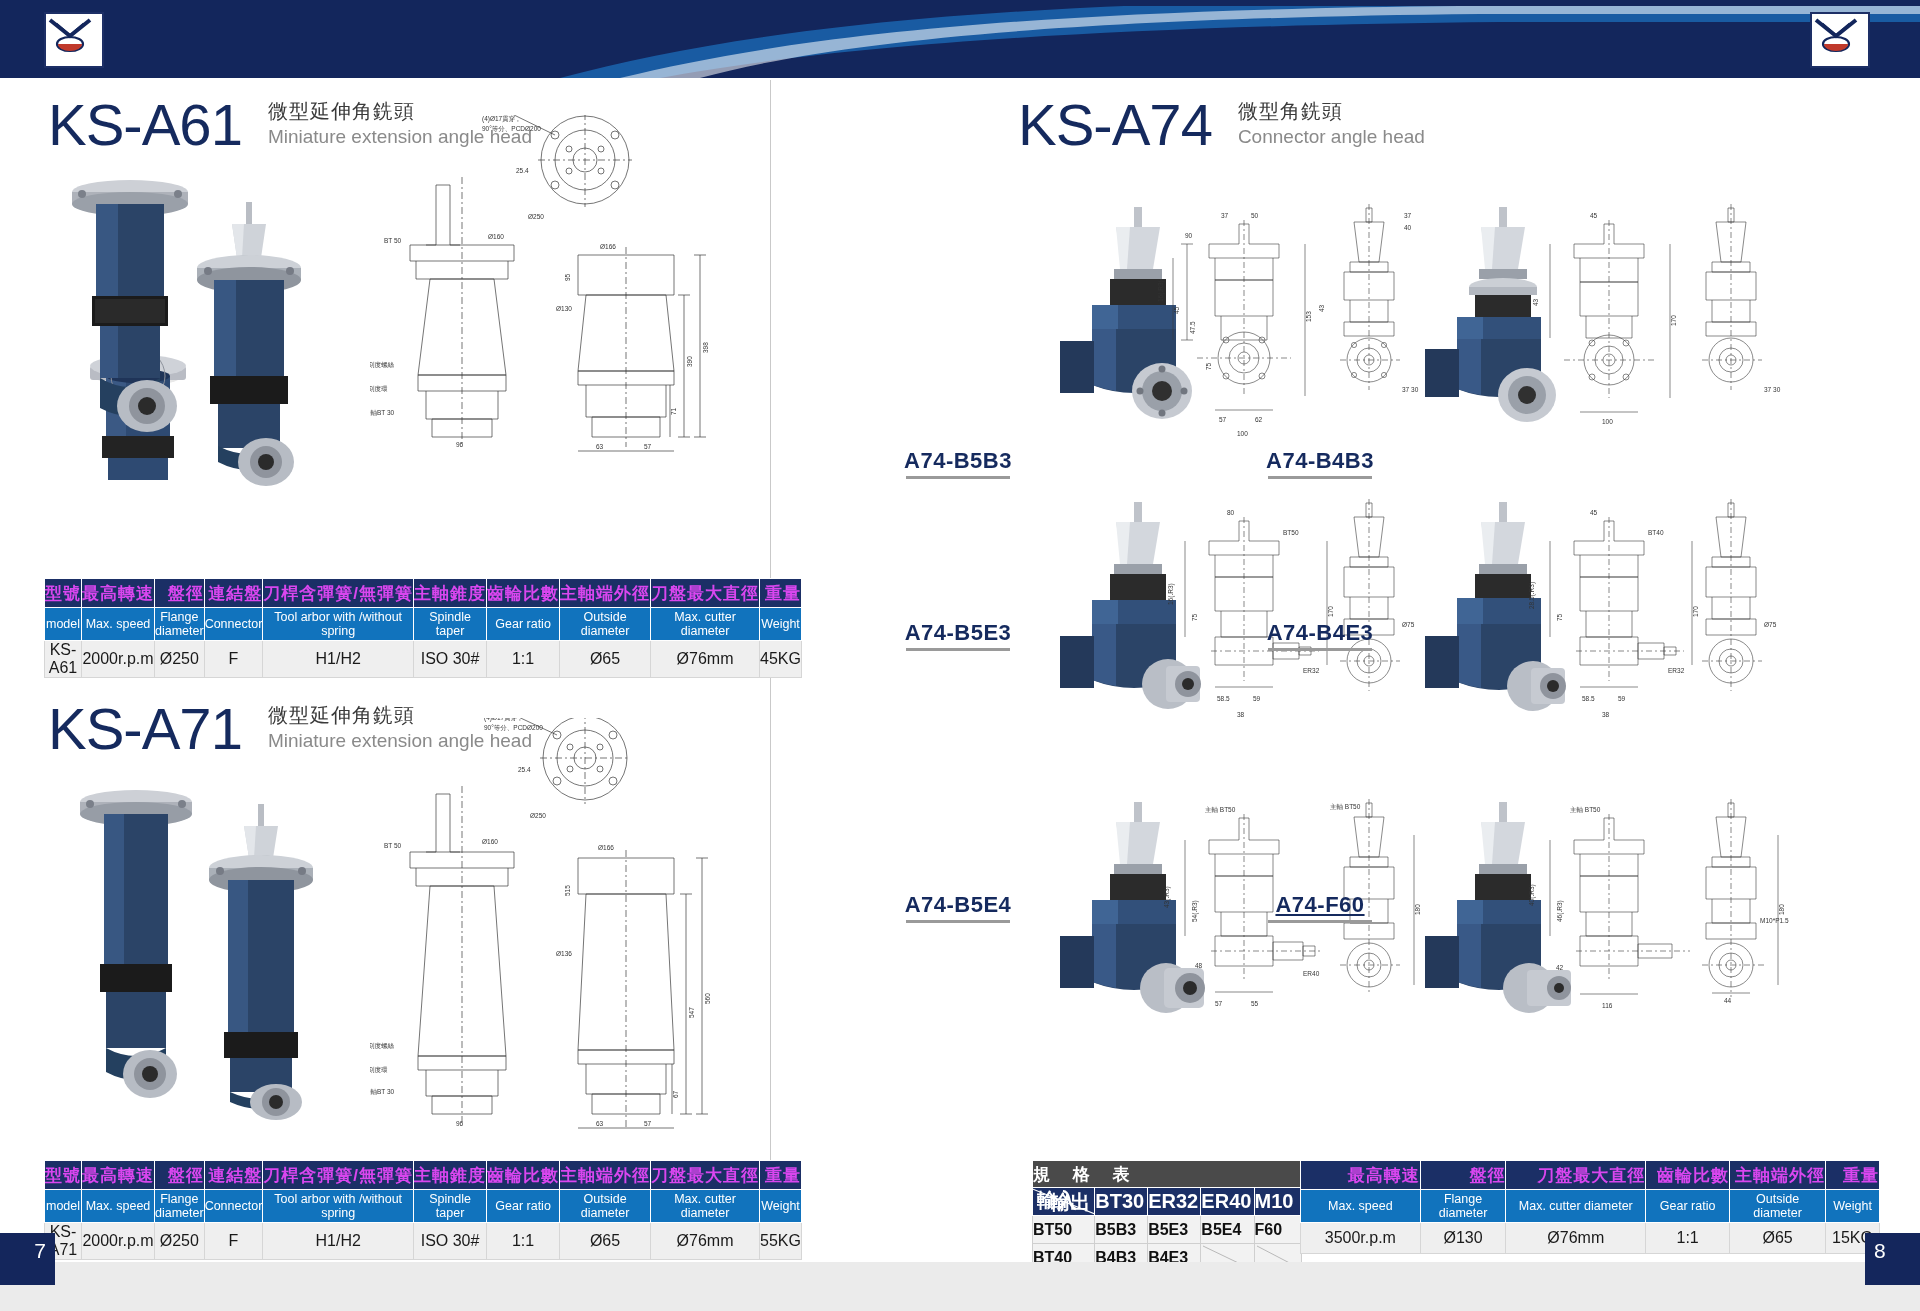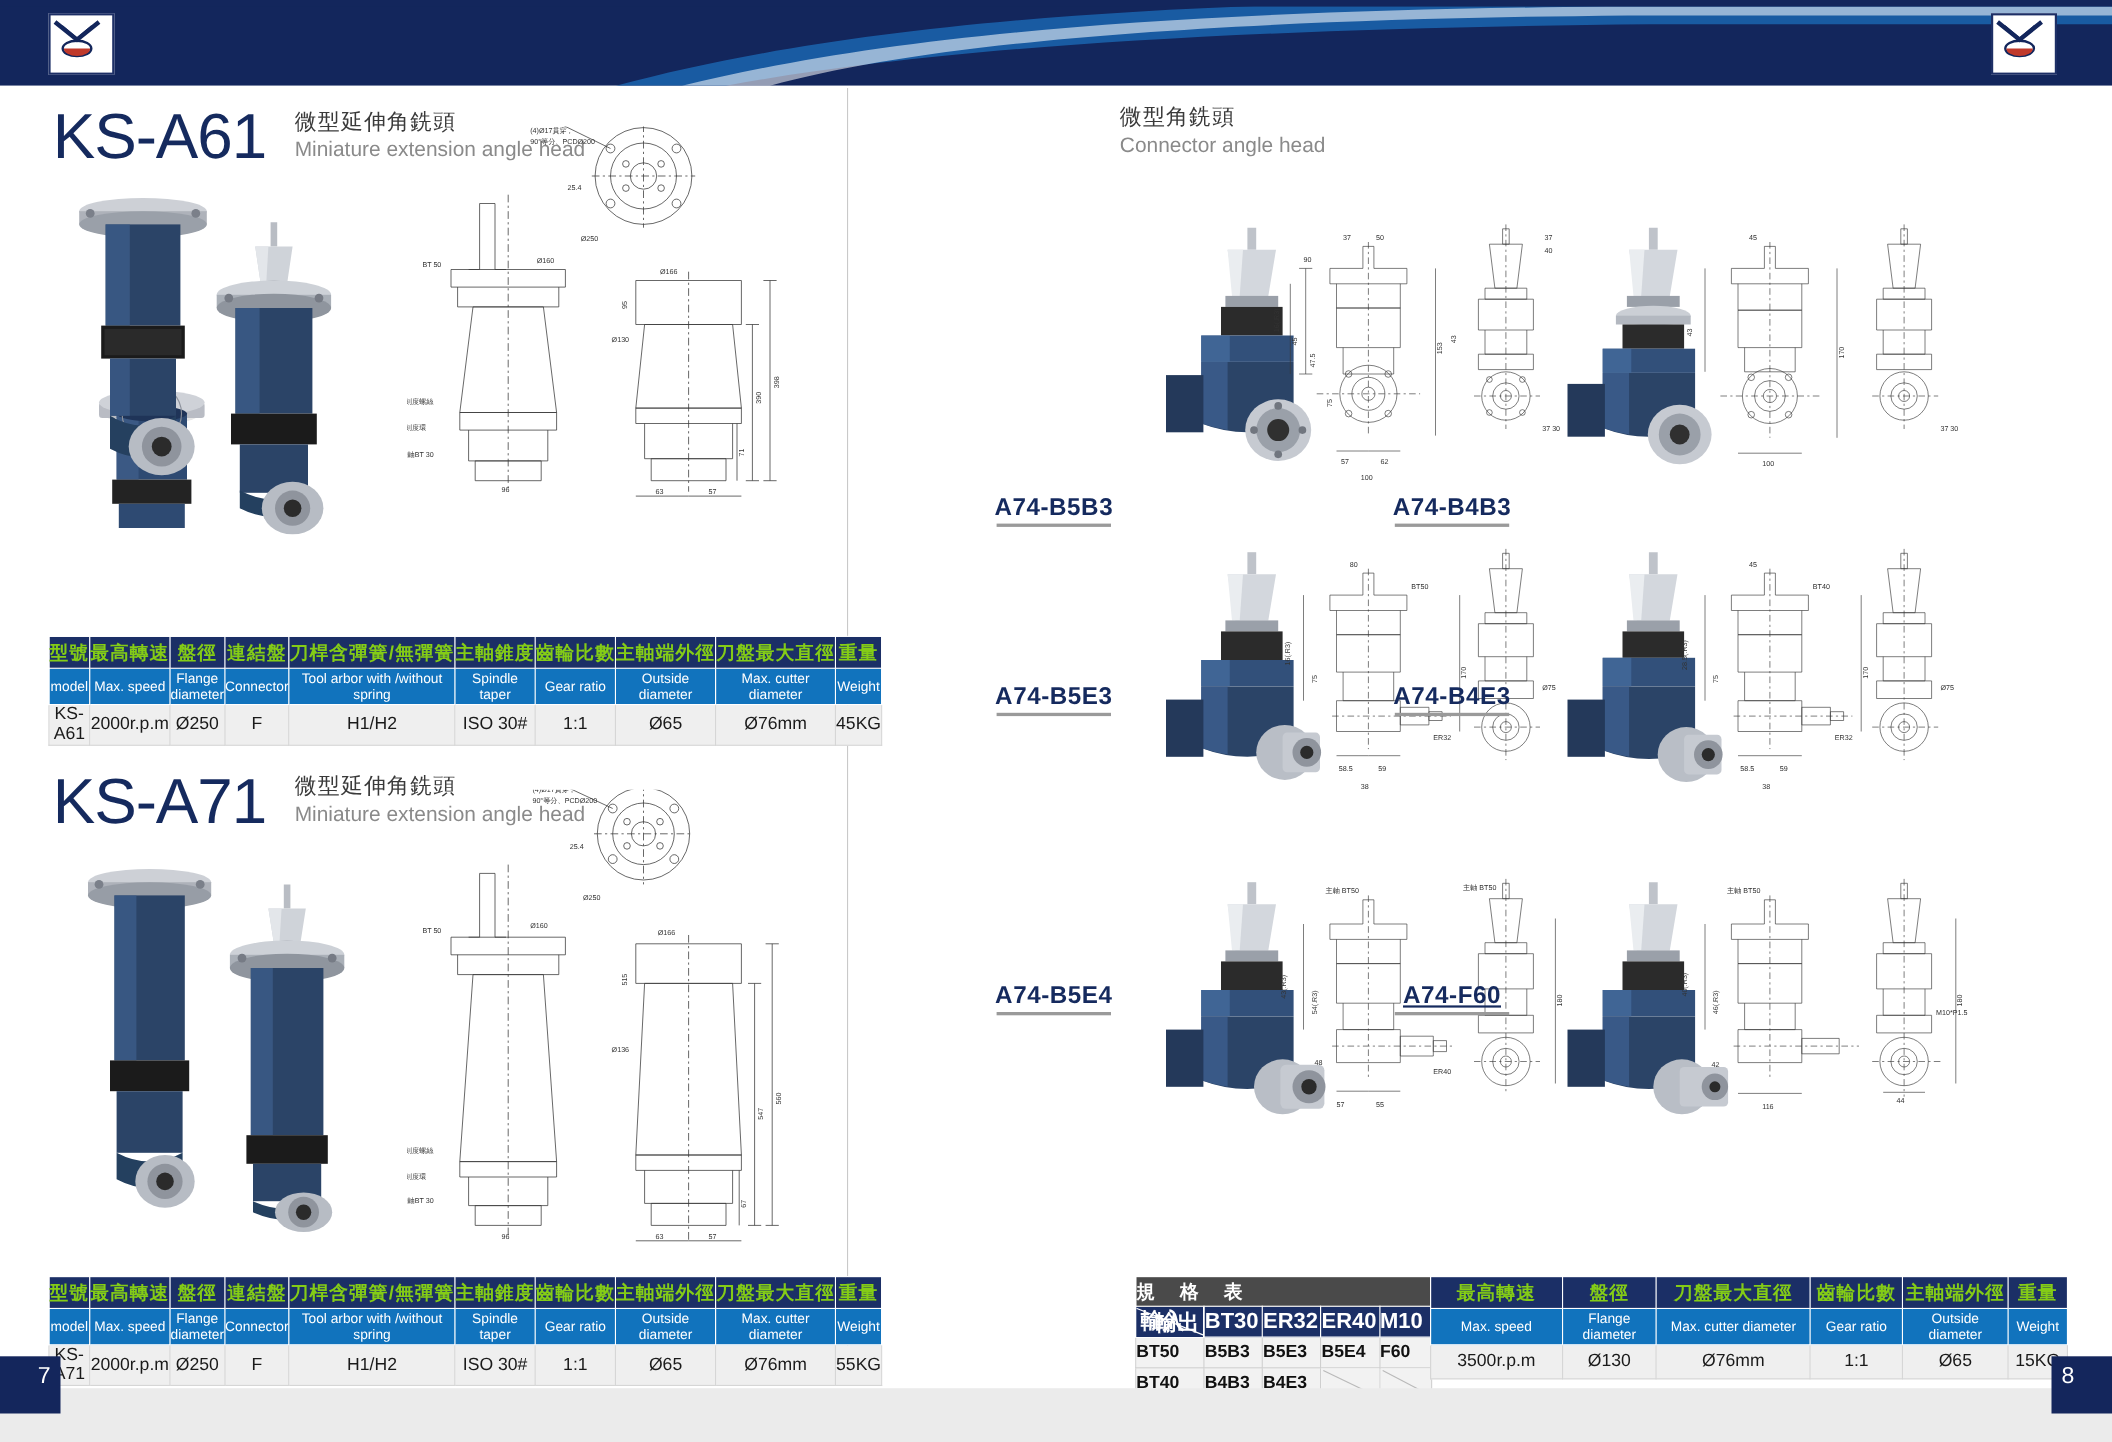--- a/index.html
+++ b/index.html
@@ -30,22 +30,22 @@
     font-size:58px; font-weight:400; color:#152a5e; letter-spacing:-1px; line-height:1;
   }
   .prod-names { padding-bottom:4px; }
   .prod-cn { font-size:20px; color:#3a3a3a; letter-spacing:1px; line-height:1.15; }
   .prod-en { font-size:19px; color:#8a8a8a; line-height:1.3; margin-top:2px; }
 
   
   .spec-table { position:absolute; border-collapse:collapse; }
   .spec-table td, .spec-table th { border:1px solid #ffffff; text-align:center; padding:0; }
   .spec-table .r-cn td {
-    background:#1b2f66; color:#84cc16; font-size:17px; font-weight:700;
-    height:29px; letter-spacing:1px; white-space:nowrap;
+    background:#1b2f66; color:#d946ef; font-size:17px; font-weight:700;
+    height:29px; letter-spacing:1px; white-space:nowrap;text-align:right;
   }
   .spec-table .r-en td {
     background:#1173bd; color:#ffffff; font-size:12.5px; height:33px;
     line-height:1.12; font-weight:400;
   }
   .spec-table .r-val td {
     background:#efefef; color:#1a1a1a; font-size:16px; height:31px;
     border:1px solid #d6d6d6; font-weight:400;
   }
 
@@ -448,20 +448,21 @@
       <td>ISO 30#</td>
       <td>1:1</td>
       <td>Ø65</td>
       <td>Ø76mm</td>
       <td>55KG</td>
     </tr>
   </tbody>
     </table>
 
   <div class="prod-head" style="left:1018px; top:96px;">
+    <div class="prod-code">KS-A74</div>
     <div class="prod-names">
       <div class="prod-cn">微型角銑頭</div>
       <div class="prod-en">Connector angle head</div>
     </div>
   </div>
 
   <div class="art" style="left:1030px; top:205px;">
     <svg width="200" height="240" viewBox="0 0 200 240">
       <path d="M104,2 l8,0 l0,20 l-8,0 z" fill="#bfc3ca"></path>
       <path d="M86,22 l44,0 l-7,42 l-30,0 z" fill="#d3d7dd"></path>

